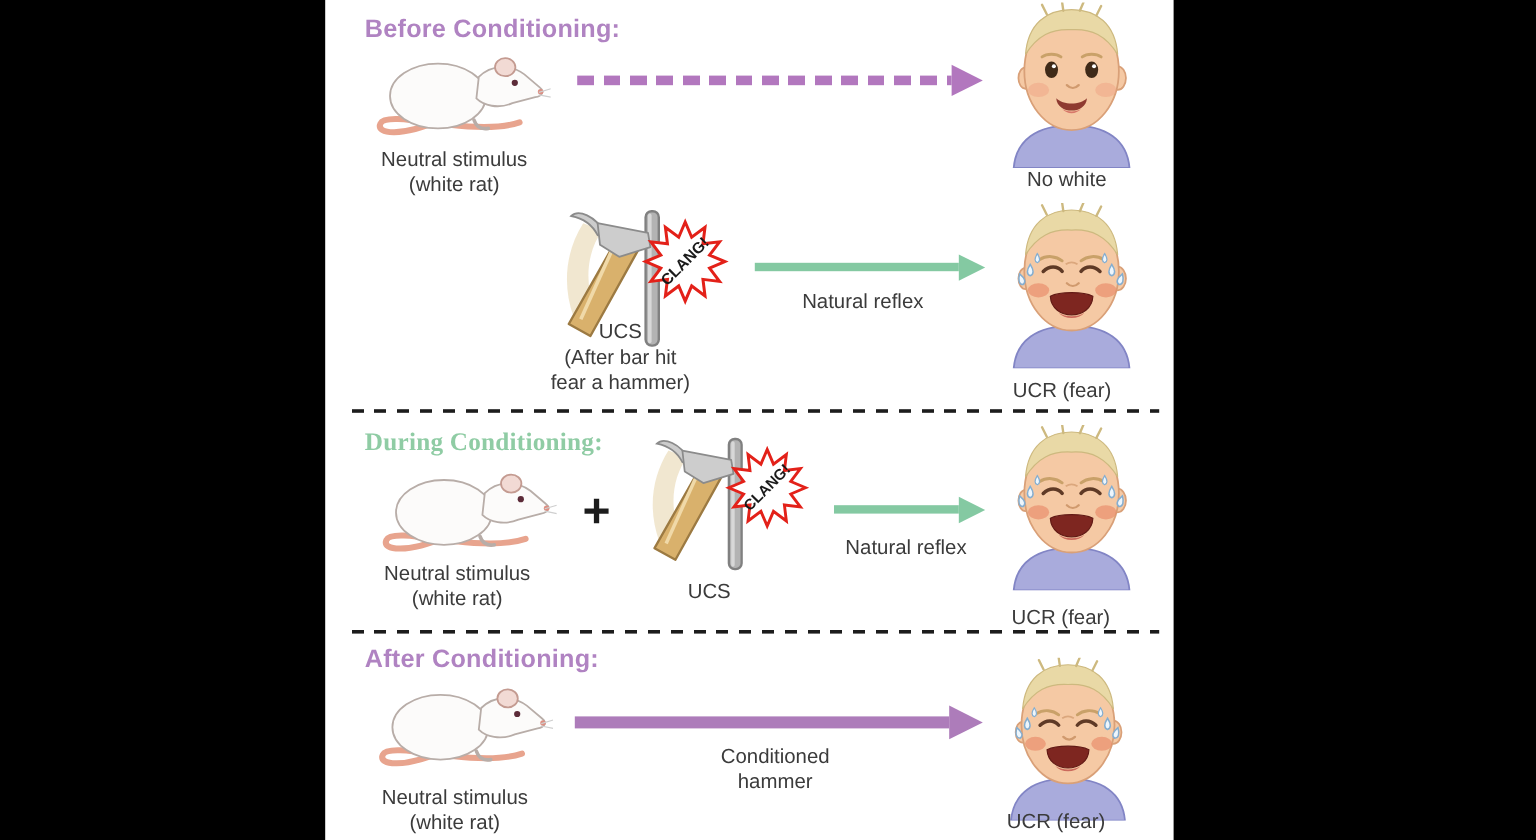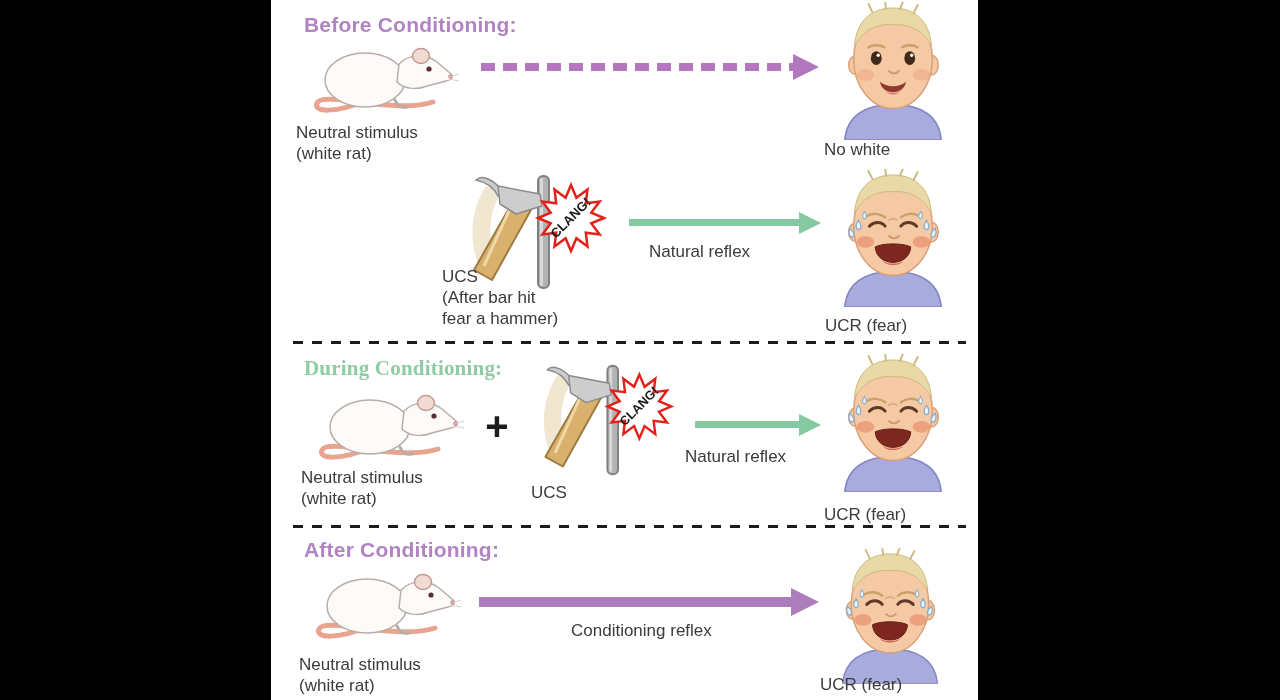--- a/index.html
+++ b/index.html
@@ -14,21 +14,21 @@
     position:absolute; left:271px; top:0; width:707px; height:700px;
     background:#fff;
   }
   .abs { position:absolute; }
   .heading {
     font-weight:bold; font-size:21px; letter-spacing:0.2px; white-space:nowrap;
   }
   .heading.purple { color:#b083c2; }
   .heading.green  { color:#8fcca4;font-family:Liberation Serif, serif; }
   .caption {
-    font-size:17px; color:#3b3b3b; text-align:left; line-height:21px;
+    font-size:17px; color:#3b3b3b; text-align:center; line-height:21px;
   }
   .caption span { display:block; }
   .arrow-shaft { position:absolute; }
   .arrow-head  { position:absolute; width:0; height:0; }
   .dash-shaft {
     height:8px;
     background:repeating-linear-gradient(90deg,#b277be 0 14px,rgba(0,0,0,0) 14px 22px);
   }
   .divider {
     position:absolute; height:3px;
@@ -217,21 +217,21 @@
   <div class="abs caption" style="left:28px;top:654px;width:160px">
     <span>Neutral stimulus</span>
     <span>(white rat)</span>
   </div>
 
   <div class="abs">
     <div class="arrow-shaft" style="left:208px;top:597px;width:312px;height:10px;background:#ad7cba"></div>
     <div class="arrow-head" style="left:520px;top:588px;border-left:28px solid #ad7cba;border-top:14px solid transparent;border-bottom:14px solid transparent"></div>
   </div>
   <div class="abs caption" style="left:300px;top:620px;width:150px">
-    <span>Conditioning reflex</span>
+    <span>Conditioned hammer</span>
   </div>
 
   <svg class="illu" style="left:556px;top:548px" width="126" height="136" viewBox="0 0 130 140">
     <use href="#sym-baby-cry" xlink:href="#sym-baby-cry"></use>
   </svg>
   <div class="abs caption" style="left:549px;top:674px;width:120px">
     <span>UCR (fear)</span>
   </div>
 
 </div>

